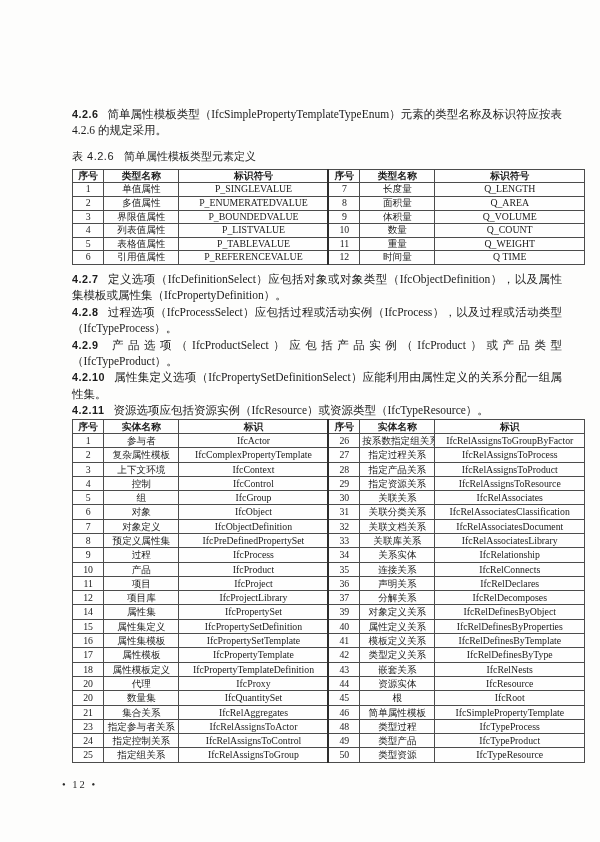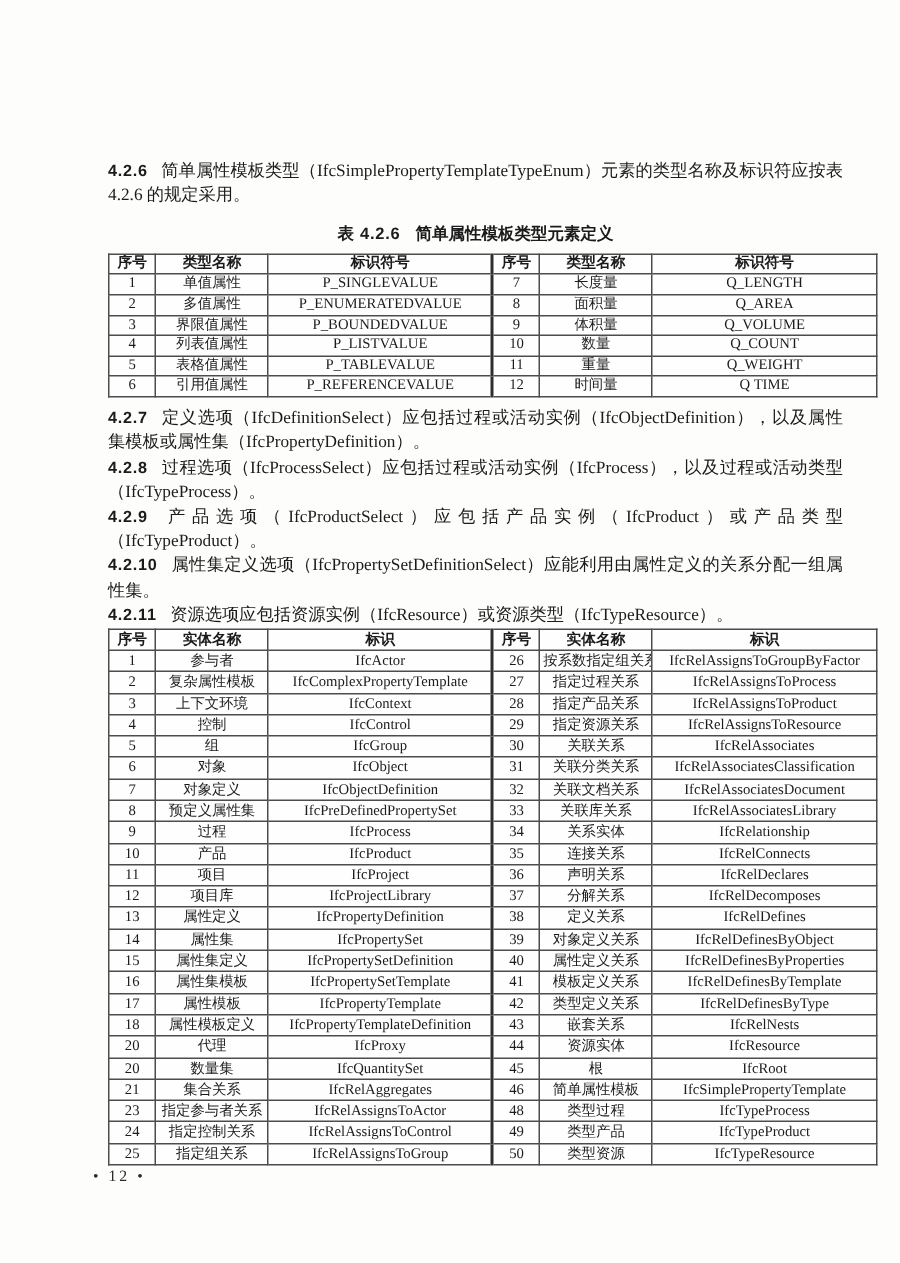--- a/index.html
+++ b/index.html
@@ -29,23 +29,23 @@
     text-justify: inter-ideograph;
   }
   p.sec .num {
     font-family: "Liberation Sans", "DejaVu Sans", sans-serif;
     font-weight: bold;
     font-size: 10.8px;
     margin-right: 9px;
     letter-spacing: 0.5px;
   }
   .caption {
-    text-align: center;
+    text-align: left;
     font-family: "Liberation Sans", "DejaVu Sans", sans-serif;
-    font-weight: bold;
+    font-weight: normal;
     font-size: 11px;
     line-height: 14px;
   }
   .caption .cap-label { margin-right: 10px; letter-spacing: 0.5px; }
   #caption1 { margin: 10px 0 6px 0; }
   #caption2 { margin: 4px 0 4px 0; }
   table {
     border-collapse: collapse;
     width: 513px;
     table-layout: fixed;
@@ -161,21 +161,21 @@
             <td class="c-name">引用值属性</td>
             <td class="c-id">P_REFERENCEVALUE</td>
             <td class="c-num mid">12</td>
             <td class="c-name">时间量</td>
             <td class="c-id">Q TIME</td>
           </tr>
         </tbody>
     </table>
 
     <p class="sec" style="margin-top:6px">
-      <span class="num">4.2.7</span><span>定义选项（IfcDefinitionSelect）应包括过程或活动实例（IfcObjectDefinition），以及属性集模板或属性集（IfcPropertyDefinition）。</span>
+      <span class="num">4.2.7</span><span>定义选项（IfcDefinitionSelect）应包括对象或对象类型（IfcObjectDefinition），以及属性集模板或属性集（IfcPropertyDefinition）。</span>
     </p>
     <p class="sec">
       <span class="num">4.2.8</span><span>过程选项（IfcProcessSelect）应包括过程或活动实例（IfcProcess），以及过程或活动类型（IfcTypeProcess）。</span>
     </p>
     <p class="sec">
       <span class="num">4.2.9</span><span>产品选项（IfcProductSelect）应包括产品实例（IfcProduct）或产品类型（IfcTypeProduct）。</span>
     </p>
     <p class="sec">
       <span class="num">4.2.10</span><span>属性集定义选项（IfcPropertySetDefinitionSelect）应能利用由属性定义的关系分配一组属性集。</span>
     </p>
@@ -294,28 +294,20 @@
           </tr>
           <tr>
             <td class="c-num">12</td>
             <td class="c-name">项目库</td>
             <td class="c-id">IfcProjectLibrary</td>
             <td class="c-num mid">37</td>
             <td class="c-name">分解关系</td>
             <td class="c-id">IfcRelDecomposes</td>
           </tr>
           <tr>
-            <td class="c-num">13</td>
-            <td class="c-name">属性定义</td>
-            <td class="c-id">IfcPropertyDefinition</td>
-            <td class="c-num mid">38</td>
-            <td class="c-name">定义关系</td>
-            <td class="c-id">IfcRelDefines</td>
-          </tr>
-          <tr>
             <td class="c-num">14</td>
             <td class="c-name">属性集</td>
             <td class="c-id">IfcPropertySet</td>
             <td class="c-num mid">39</td>
             <td class="c-name">对象定义关系</td>
             <td class="c-id">IfcRelDefinesByObject</td>
           </tr>
           <tr>
             <td class="c-num">15</td>
             <td class="c-name">属性集定义</td>

